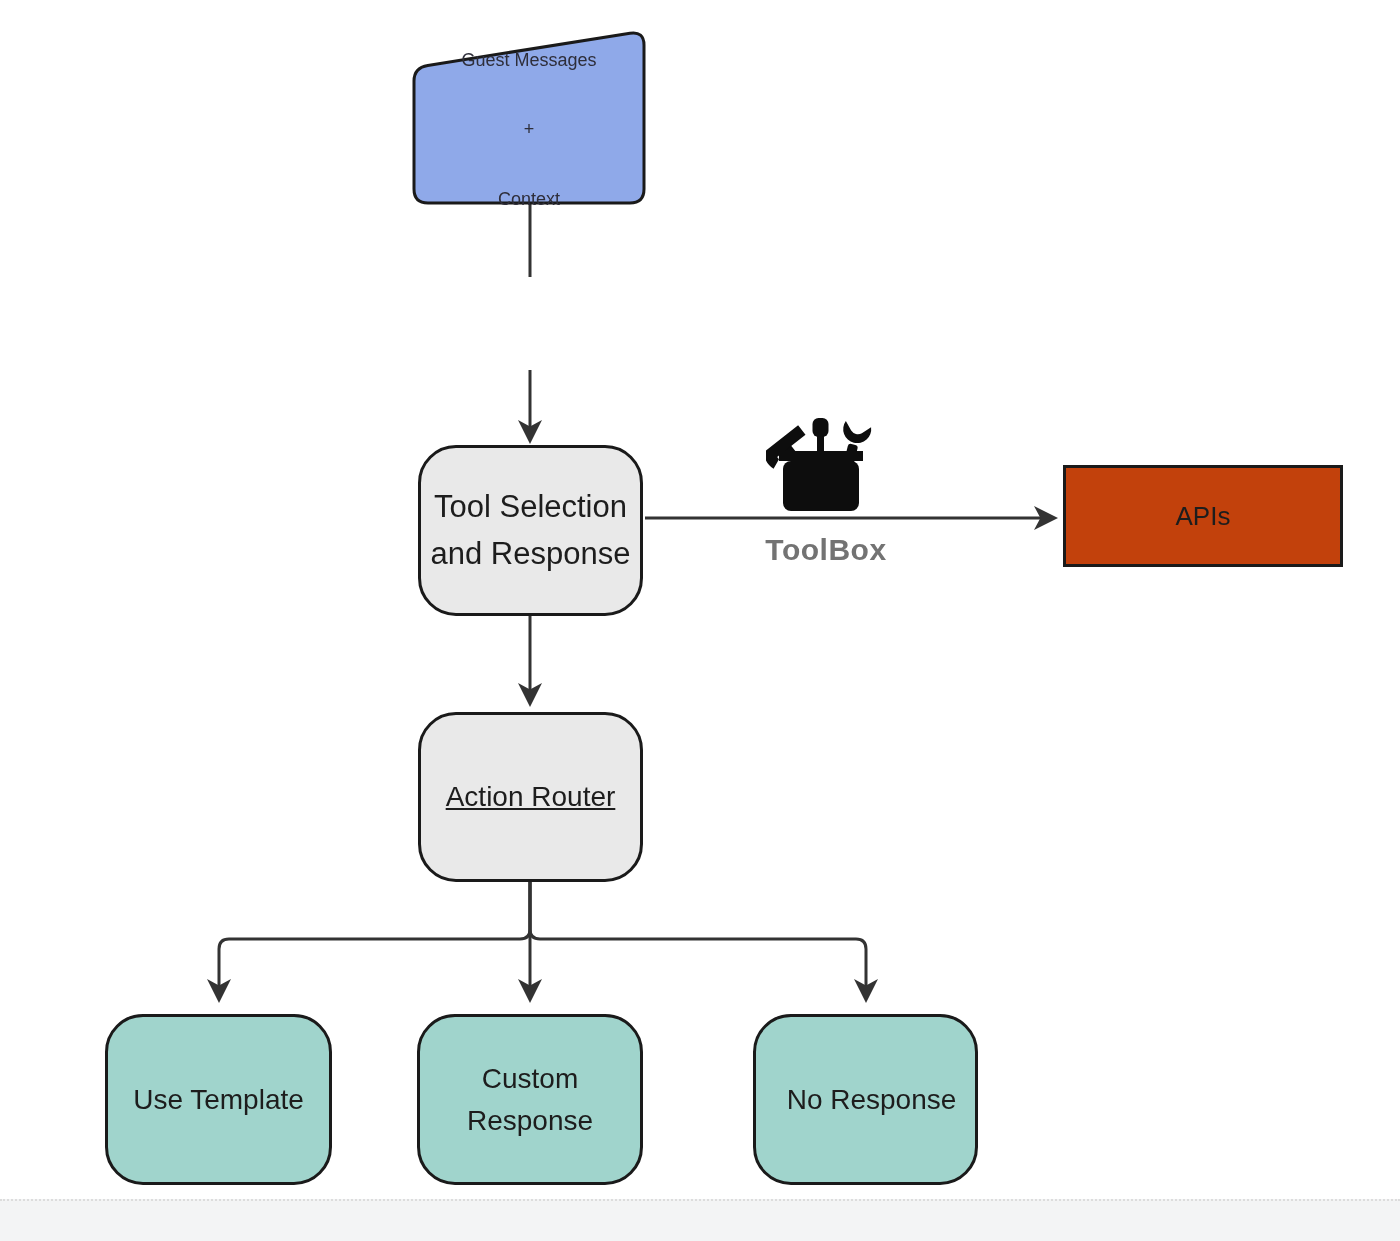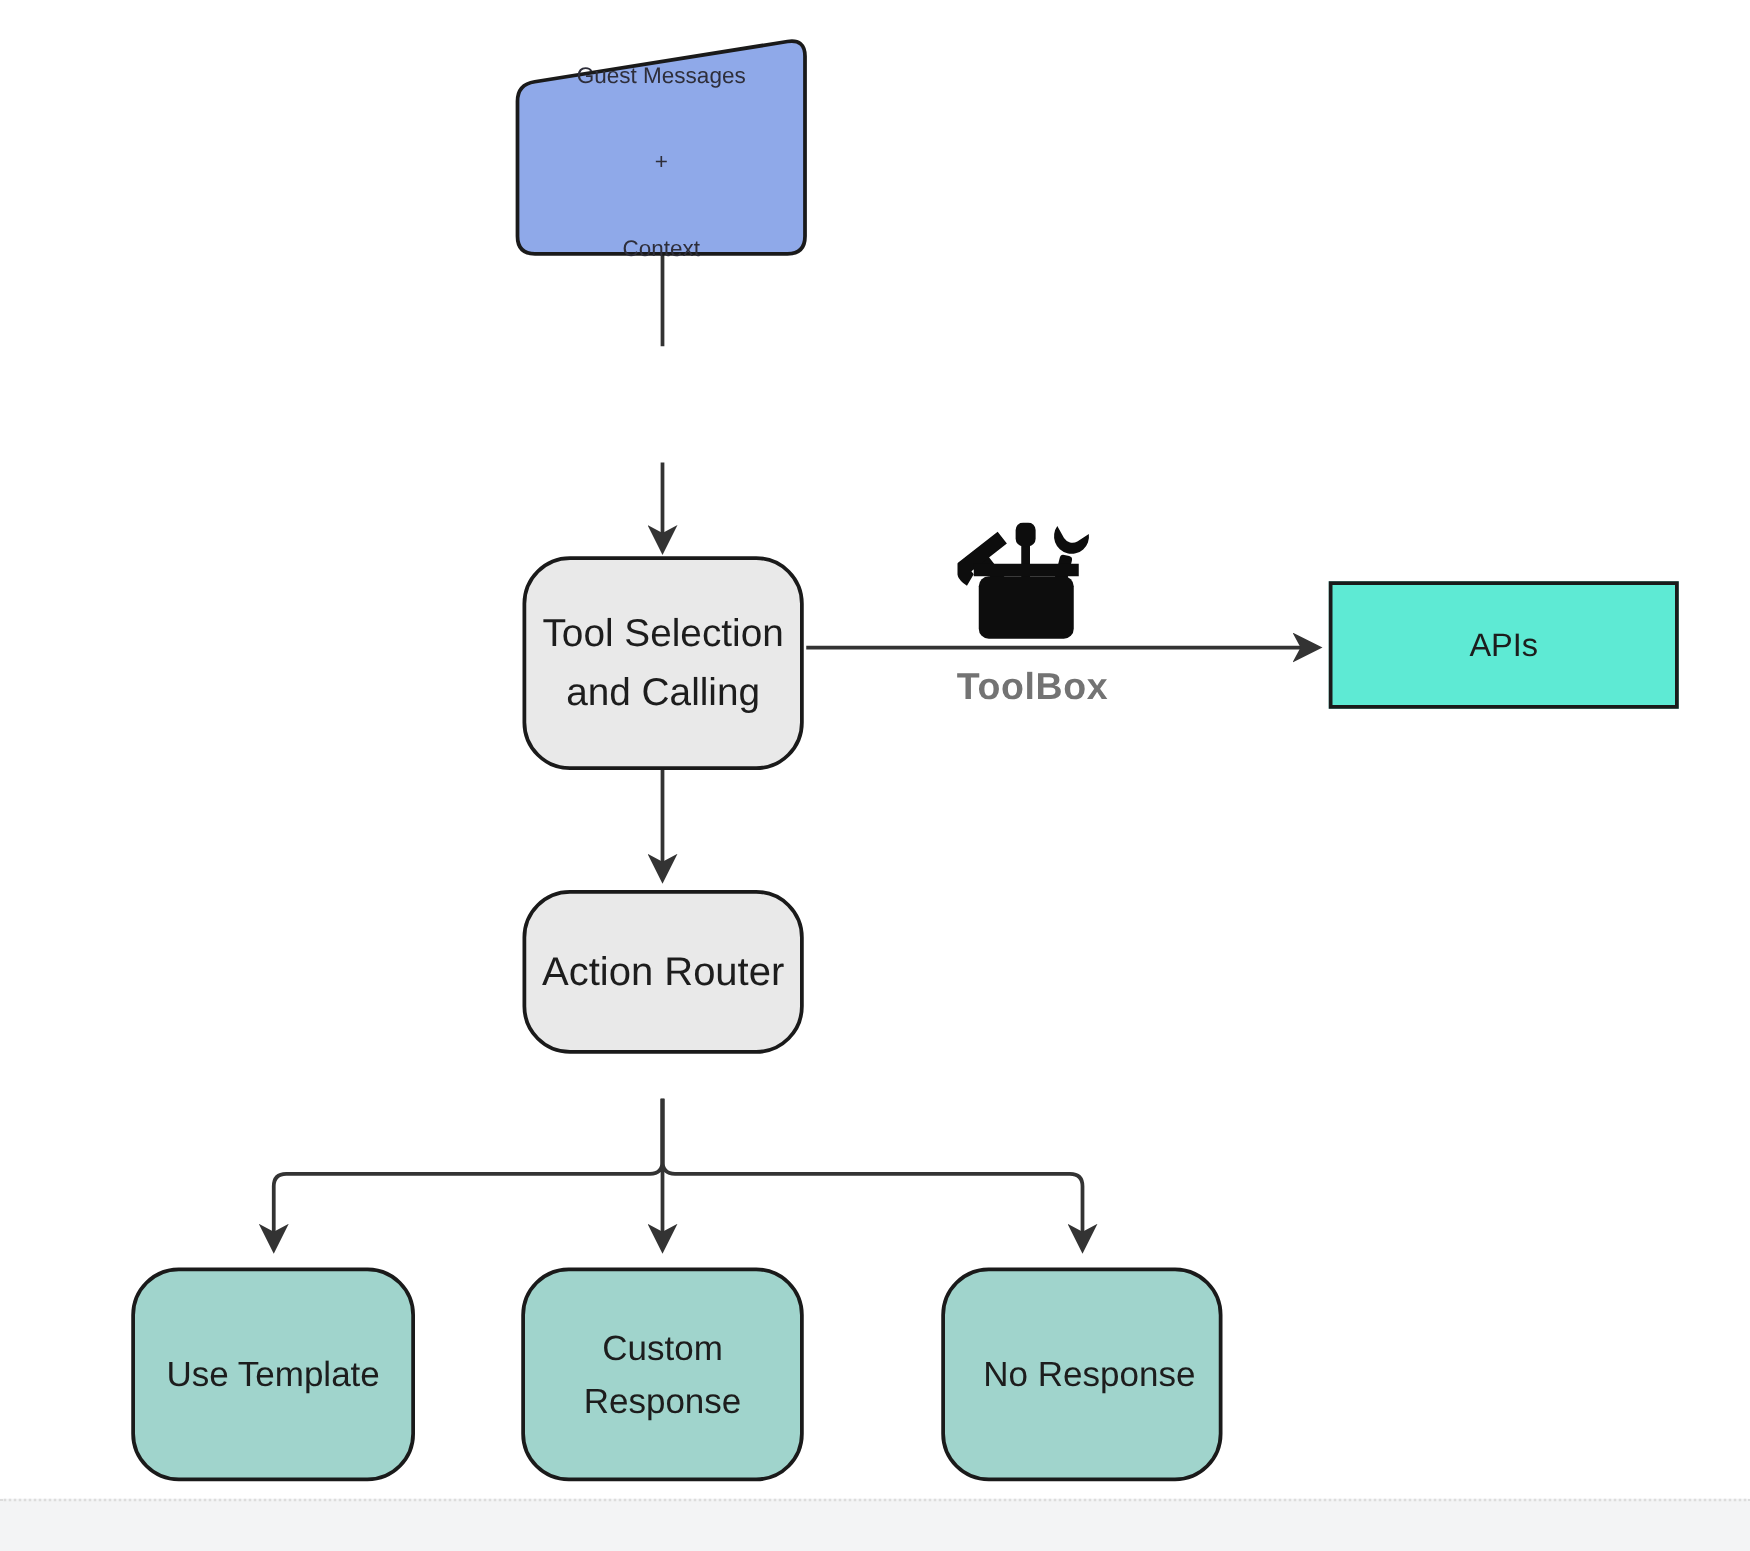--- a/index.html
+++ b/index.html
@@ -20,21 +20,21 @@
   .n-guest svg { position:absolute; left:0; top:0; overflow:visible; }
   .n-guest .txt {
     position:absolute; left:0; top:0; width:100%; height:100%;
     display:flex; flex-direction:column; align-items:center; justify-content:center;
     padding-top:26px; box-sizing:border-box;
     font-size:18px; line-height:1.62; color:#2e2e3a;gap:40px;
   }
   .n-pii { left:378px; top:278px; width:304px; height:92px; border-radius:16px; font-size:29px; }
   .n-tool { left:418px; top:445px; width:225px; height:171px; font-size:31px; line-height:1.5; background:#E9E9E9; }
   .n-apis { left:1063px; top:465px; width:280px; height:102px; border-radius:0; font-size:26px; }
-  .n-action { left:418px; top:712px; width:225px; height:131px; font-size:32px; }
+  .n-action { left:418px; top:712px; width:225px; height:170px; font-size:28px;text-decoration:underline; }
   .n-result { top:1014px; height:171px; font-size:28px; line-height:1.5; }
   .n-use { left:105px; width:227px; }
   .n-custom { left:417px; width:226px; }
   .n-no { left:753px; width:225px;padding-left:12px; }
   .toolbox-icon { position:absolute; left:766px; top:418px; width:110px; height:96px; z-index:2; }
   .toolbox-label {
     position:absolute; left:740px; top:533px; width:172px; z-index:2;
     text-align:center; font-size:30px; font-weight:bold; letter-spacing:0.5px;
   }
   .bottom-strip {
@@ -71,21 +71,21 @@
     <div class="txt">
       <span>Guest Messages</span>
       <span>+</span>
       <span>Context</span>
     </div>
   </div>
 
 
   <div class="node n-tool rounded-lg" style="background-color: rgb(233, 233, 233);">
     <span>Tool Selection</span>
-    <span>and Calling</span>
+    <span>and Response</span>
   </div>
 
   <div class="toolbox-icon">
     <svg width="110" height="96" viewBox="0 0 110 96">
       <g style="fill: rgb(13, 13, 13);">
         <g transform="rotate(-38 30 42)">
           <rect x="26" y="22" width="9" height="44" rx="2"></rect>
           <path d="M10 16 q-7 9 -3 19 l10 -4 l0 -3 h36 v-12 Z"></path>
         </g>
         <rect x="51" y="12" width="7" height="42"></rect>
@@ -95,21 +95,21 @@
           <path d="M71 5 A14 14 0 1 0 97 5 L89.5 13 A8 8 0 0 1 78.5 13 Z"></path>
         </g>
         <rect x="13" y="33" width="84" height="10"></rect>
         <rect x="17" y="43" width="76" height="50" rx="8"></rect>
       </g>
     </svg>
   </div>
 
   <div class="toolbox-label" style="color: #737373;">ToolBox</div>
 
-  <div class="node n-apis" style="background-color: #5eead4;">
+  <div class="node n-apis" style="background-color: #c2410c;">
     <span>APIs</span>
   </div>
 
   <div class="node n-action rounded-lg" style="background-color: rgb(233, 233, 233);">
     <span>Action Router</span>
   </div>
 
   <div class="node n-result n-use rounded-lg" style="background-color: rgb(160, 212, 204);">
     <span>Use Template</span>
   </div>

